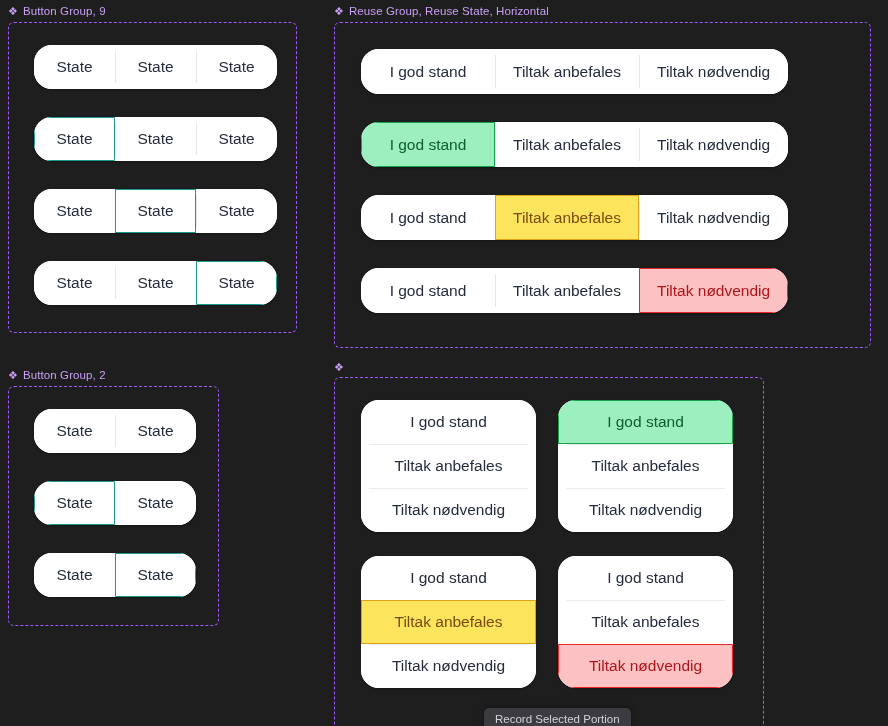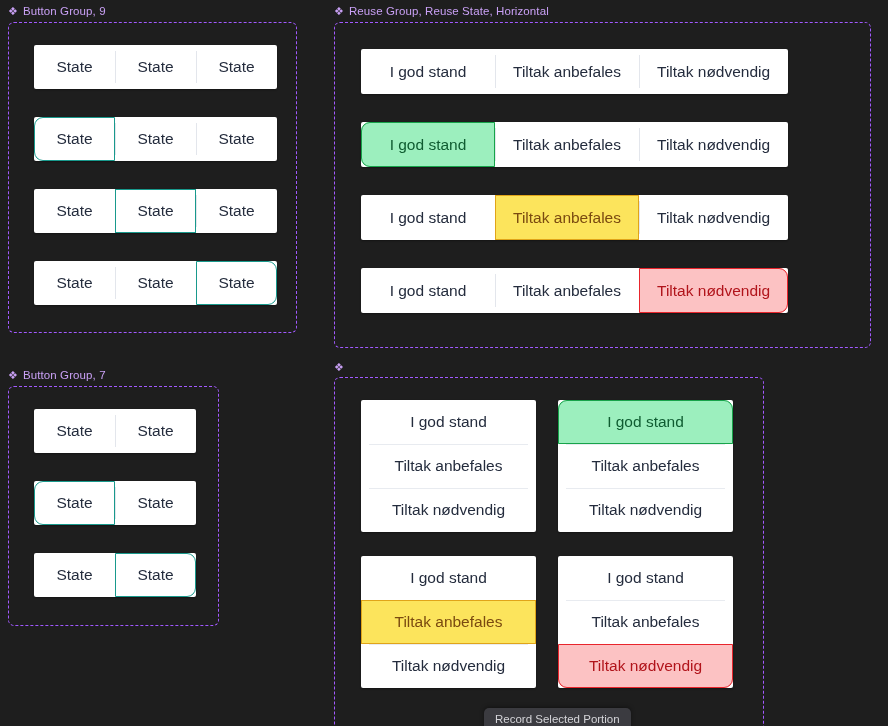--- a/index.html
+++ b/index.html
@@ -45,21 +45,21 @@
     border-radius: 6px;
     display: flex;
     flex-direction: column;
   }
 
   
   .bg-row { display: flex; }
 
   .group {
     background: #ffffff;
-    border-radius: 2px;
+    border-radius: 18px;
     display: flex;
     overflow: hidden;
     box-shadow: 0 1px 2px rgba(0,0,0,.35);
   }
   .group.horizontal { flex-direction: row; }
   .group.vertical   { flex-direction: column; }
 
   .seg {
     position: relative;
     background: #ffffff;
@@ -228,21 +228,21 @@
             <div class="seg">Tiltak anbefales</div>
             <div class="seg sel state-red">Tiltak nødvendig</div>
           </div>
         </div>
       </div>
   </div>
 
   <div class="frame" id="frame-c">
     <div class="frame-label">
       <span class="diamond">❖</span>
-      <span>Button Group, 7</span>
+      <span>Button Group, 2</span>
     </div>
     <div class="frame-box">
         <div class="bg-row">
           <div class="group horizontal">
             <div class="seg">State</div>
             <div class="seg">State</div>
           </div>
         </div>
         <div class="bg-row">
           <div class="group horizontal">

